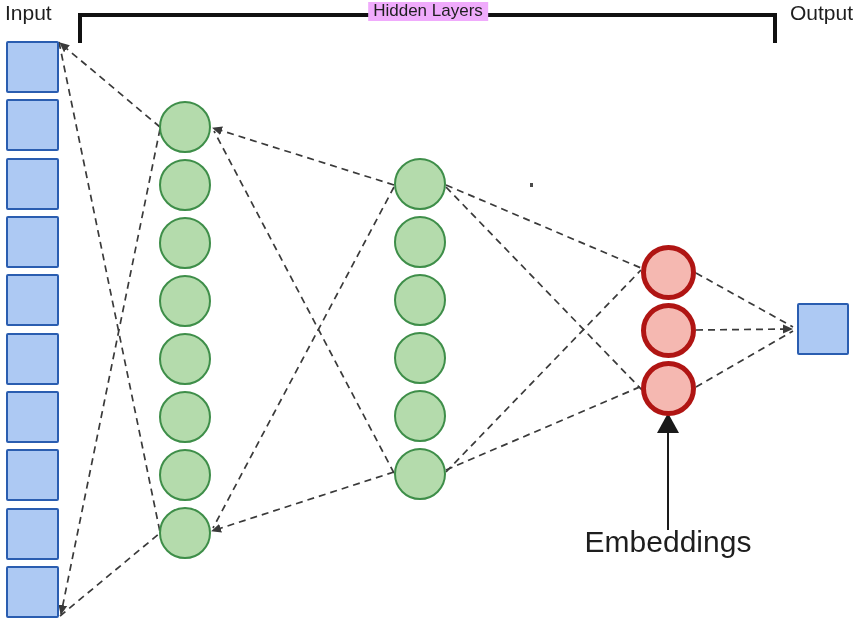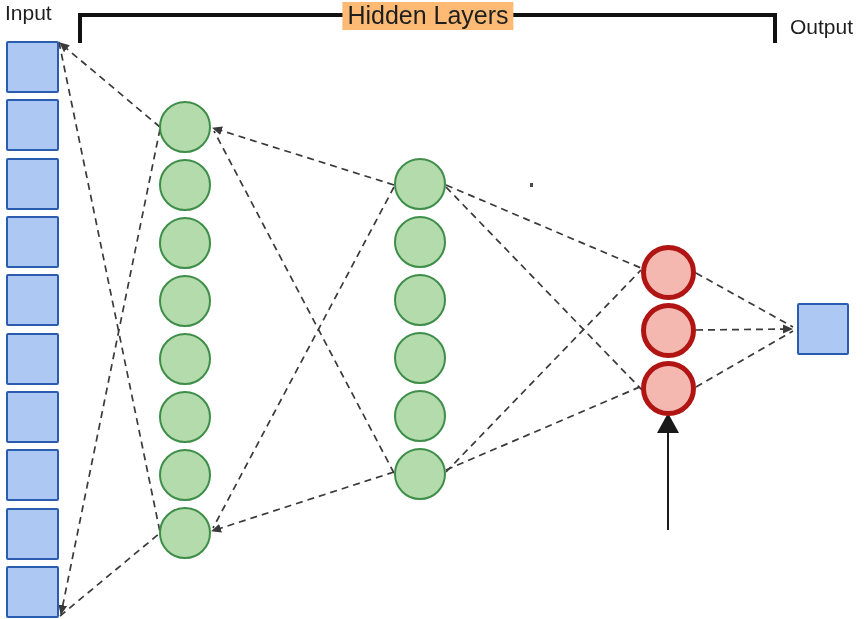--- a/index.html
+++ b/index.html
@@ -6,24 +6,24 @@
   .canvas{
     position:relative;width:865px;height:619px;background:#ffffff;overflow:hidden;
     font-family:"Liberation Sans", sans-serif;
   }
   #wires{position:absolute;left:0;top:0;width:865px;height:619px;}
   .node{position:absolute;box-sizing:border-box;}
   .node.square{border-radius:2px;}
   .node.circle{border-radius:50%;}
   .lbl{position:absolute;color:#1e1e1e;white-space:nowrap;line-height:1.1;}
   .input-lbl{left:5px;top:1px;font-size:21px;}
-  .output-lbl{left:790px;top:15px;font-size:21px;}
+  .output-lbl{left:790px;top:1px;font-size:21px;}
   .hidden-lbl{
     left:428px;top:2px;transform:translateX(-50%);
-    font-size:25px;background:#fdba74;padding:0 5px;z-index:3;
+    font-size:17px;background:#f0abfc;padding:0 5px;z-index:3;
   }
   .embeddings-lbl{
     left:668px;top:525px;transform:translateX(-50%);font-size:30px;
   }
   .bracket-h{position:absolute;left:78px;top:13px;width:699px;height:3.5px;background:#111;z-index:2;}
   .bracket-tick{position:absolute;top:13px;width:4px;height:30px;background:#111;z-index:2;}
   .bracket-tick.left{left:78px;}
   .bracket-tick.right{left:773px;}
   .speck{position:absolute;left:530px;top:183px;width:3px;height:4px;background:#4a4a4a;}
 </style>
@@ -92,15 +92,16 @@
       <div class="node square" style="background: rgb(173, 201, 243); border: 2px solid rgb(42, 93, 176); left: 797px; top: 303px; width: 52px; height: 52px;"></div>
     </div>
 
   <div class="bracket-h" style="background: rgb(17, 17, 17);"></div>
   <div class="bracket-tick left" style="background: rgb(17, 17, 17);"></div>
   <div class="bracket-tick right" style="background: rgb(17, 17, 17);"></div>
 
   <div class="lbl input-lbl" style="color: rgb(30, 30, 30); text-align: center;">Input</div>
   <div class="lbl hidden-lbl" style="color: rgb(30, 30, 30);">Hidden Layers</div>
   <div class="lbl output-lbl" style="color: rgb(30, 30, 30);">Output</div>
+  <div class="lbl embeddings-lbl" style="color: rgb(30, 30, 30);">Embeddings</div>
 
   <div class="speck"></div>
 </div>
 
 </body></html>

